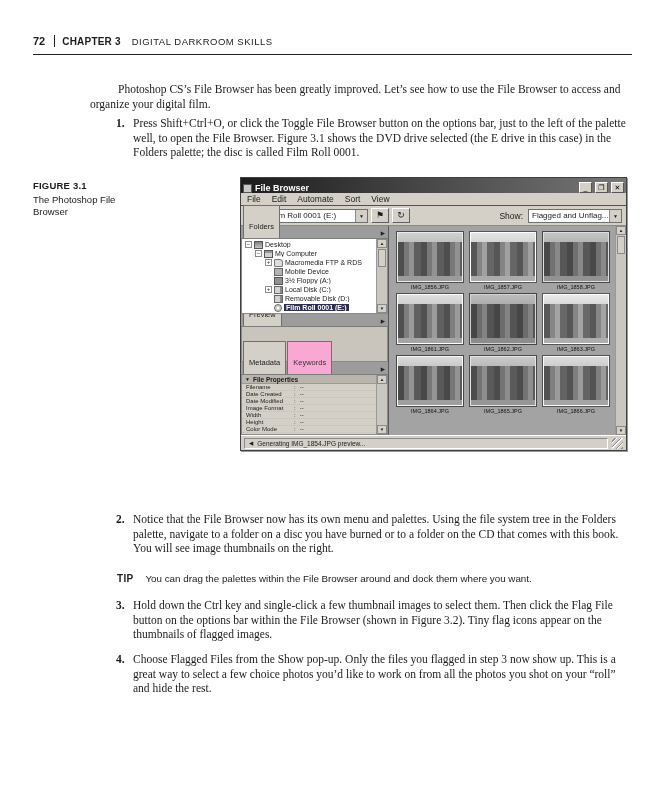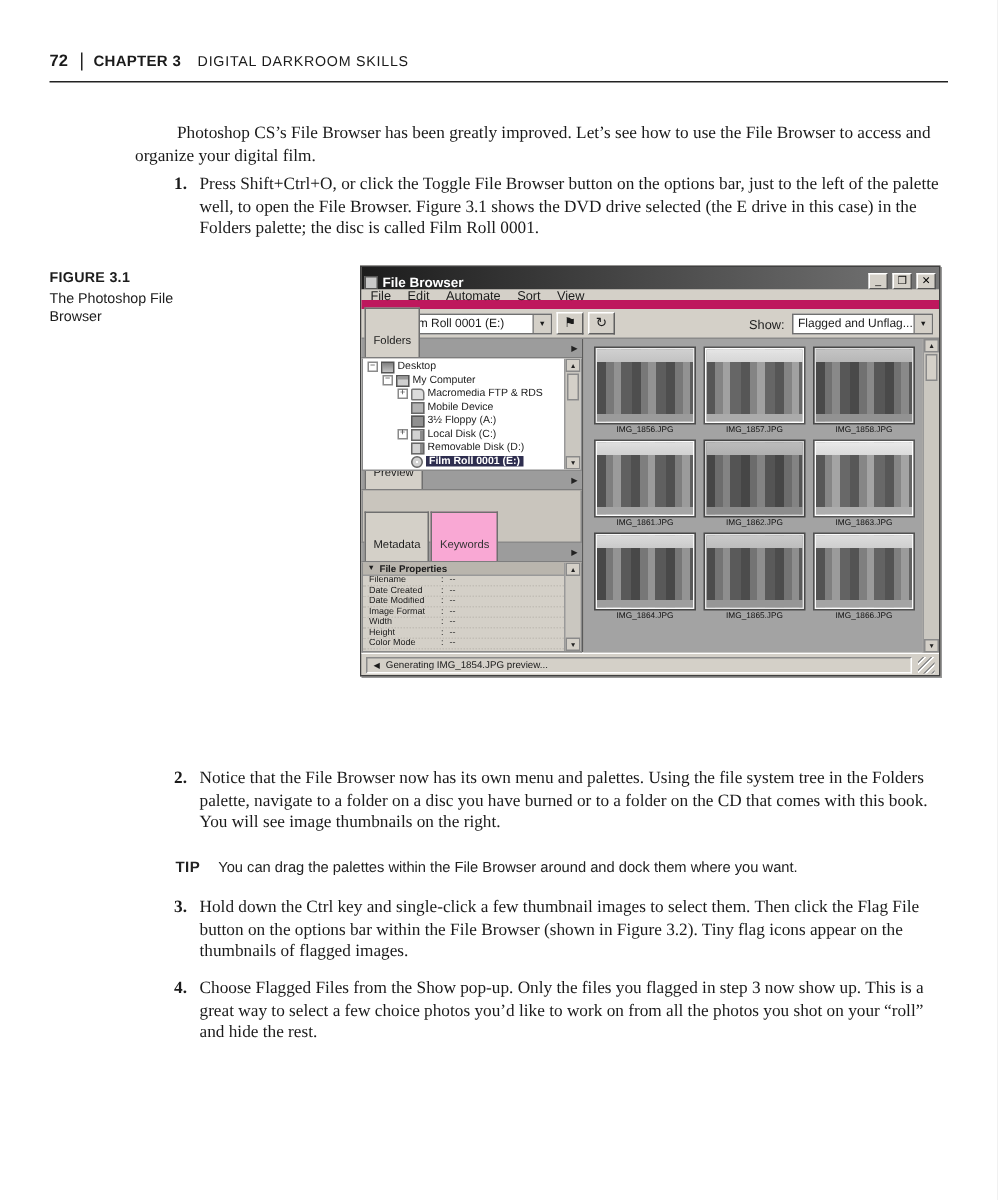--- a/index.html
+++ b/index.html
@@ -62,21 +62,21 @@
   }
   .appico { width: 9px; height: 9px; background:#c9c9c9; border:1px solid #555; flex:none; }
   .wtitle { color: #fff; font-size: 9px; font-weight: bold; flex: 1; white-space: nowrap; overflow: hidden; }
   .wbtn {
     width: 13px; height: 11px; flex: none; background: #d4d0c8;
     border: 1px solid; border-color: #fff #555 #555 #fff;
     font-size: 7px; line-height: 9px; text-align: center; color: #000;
   }
   .menubar {
     height: 13px; flex: none; display: flex; align-items: center; gap: 11px;
-    padding: 0 6px; font-size: 8.5px; background: #d4d0c8; border-bottom: 6px solid #be185d;
+    padding: 0 6px; font-size: 8.5px; background: #d4d0c8; border-bottom: 1px solid #be185d;
   }
   .toolbar {
     height: 20px; flex: none; display: flex; align-items: center; gap: 3px;
     padding: 0 4px; background: #d4d0c8; border-bottom: 1px solid #8a8a8a; font-size: 8.5px;
   }
   .tbtn {
     width: 18px; height: 15px; flex: none; background: #d4d0c8; text-align: center;
     border: 1px solid; border-color: #fff #606060 #606060 #fff; font-size: 9px; line-height: 13px;
   }
   .combo { display: flex; align-items: stretch; height: 14px; background: #fff; border: 1px solid #707070; }

